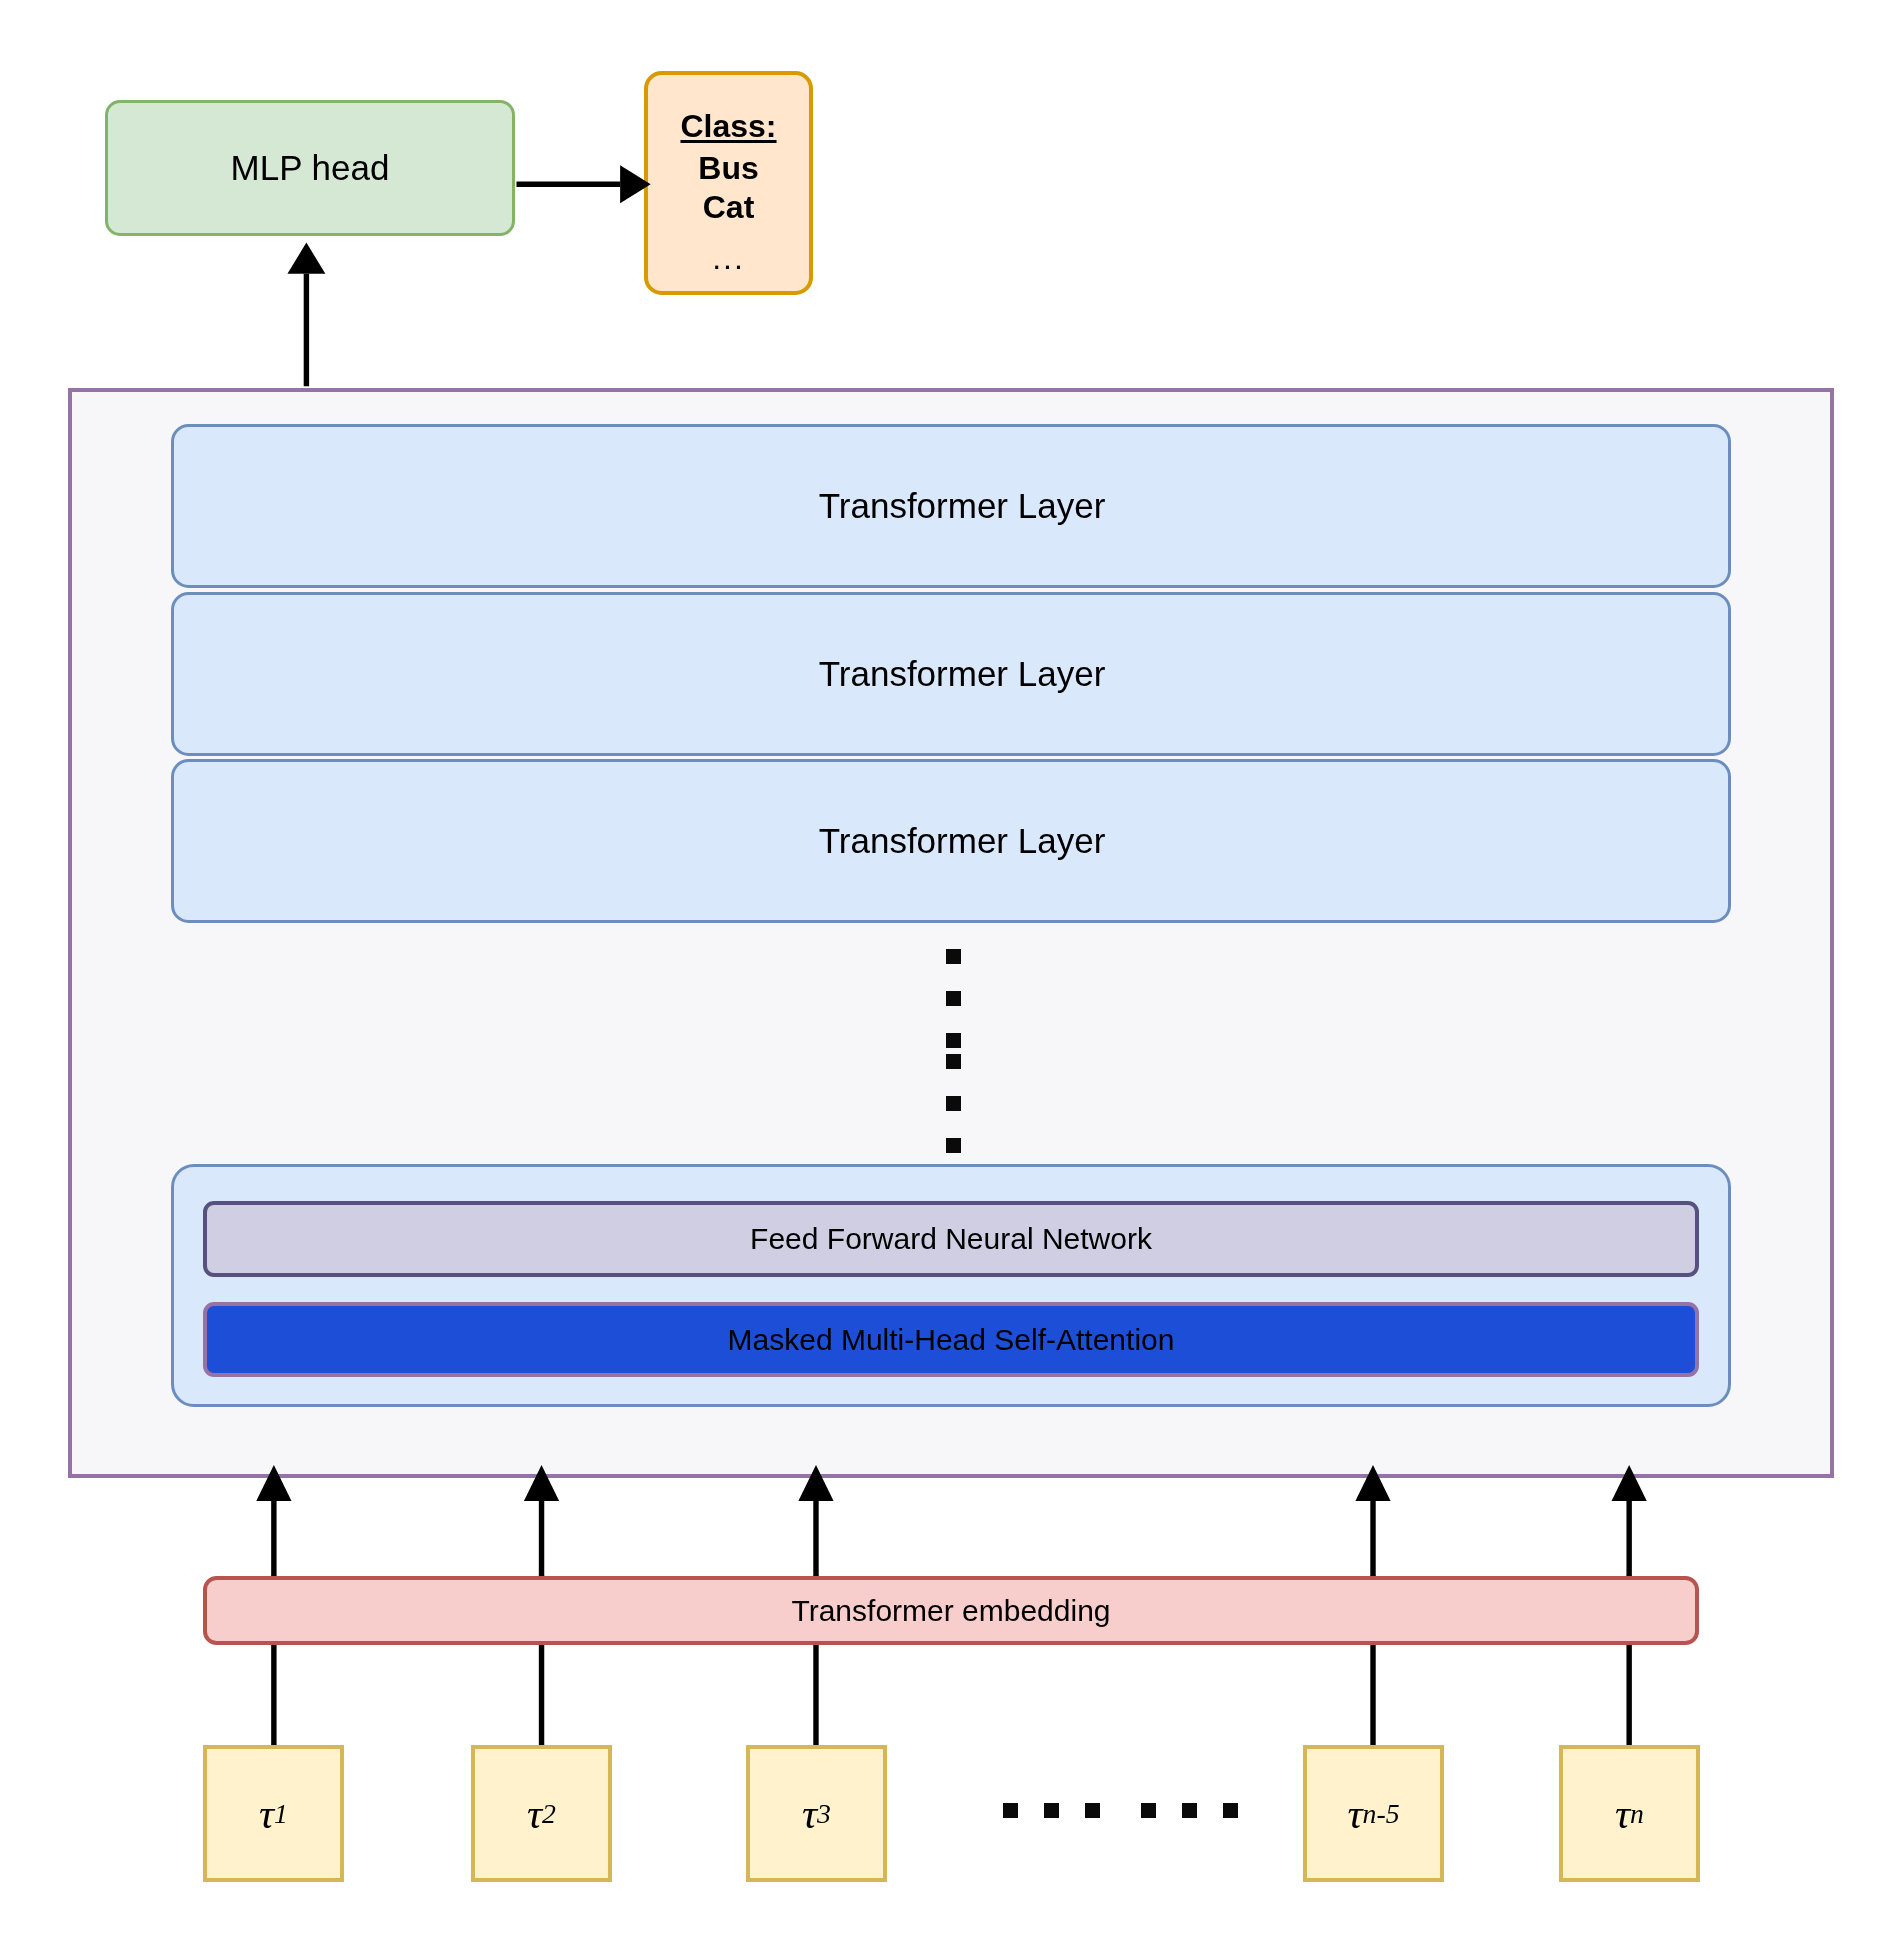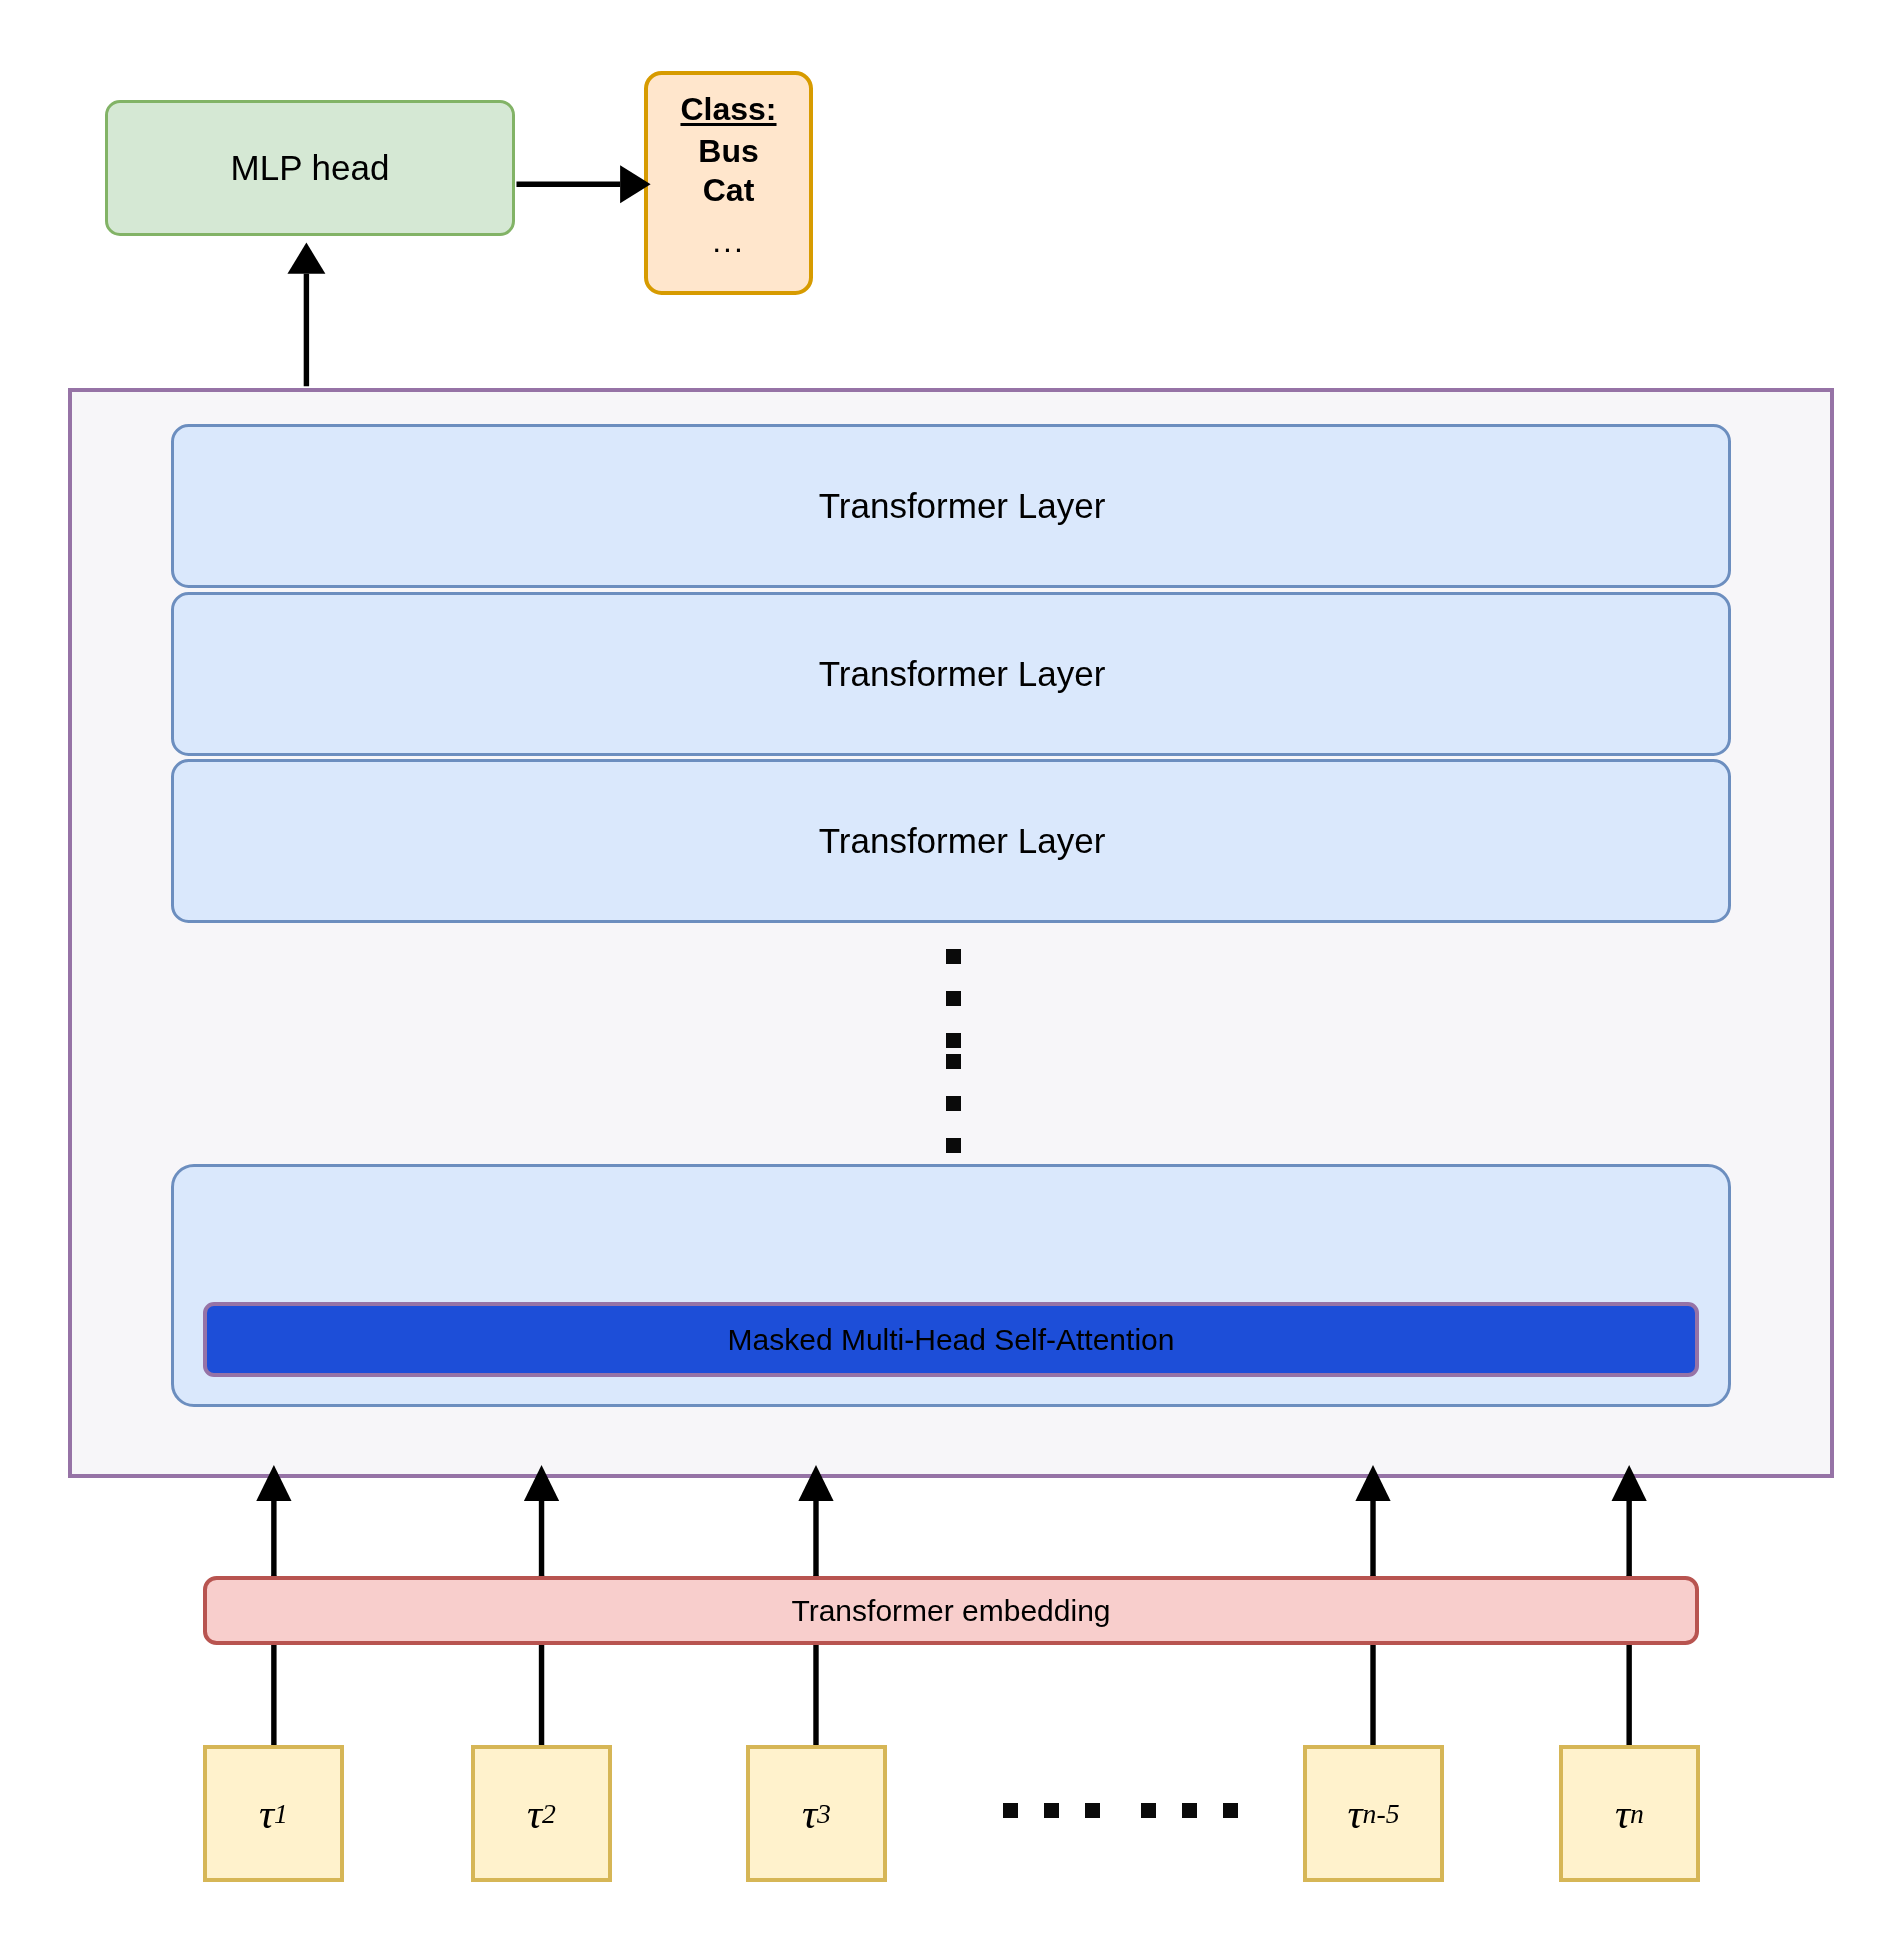--- a/index.html
+++ b/index.html
@@ -37,21 +37,21 @@
   }
 
   
   #class-box {
     left: 644px; top: 71px; width: 169px; height: 224px;
     background: #ffe6cc;
     border: 4.1px solid #d79b00;
     border-radius: 17.6px;
     flex-direction: column;
     justify-content: flex-start;
-    padding-top: 15px;
+    padding-top: 32px;
     font-size: 32px;
     line-height: 1.22;
     color: #000000;
   }
   #class-box .cls-title {
     font-weight: bold;
     text-decoration: underline;
     text-underline-offset: 3.4px;
     margin-bottom: 2.7px;
   }
@@ -248,20 +248,23 @@
     <span class="dot"></span>
   </div>
   <div class="v-ellipsis" id="v-ellipsis-b">
     <span class="dot"></span>
     <span class="dot"></span>
     <span class="dot"></span>
   </div>
 
   <div class="box" id="tlayer-detail"></div>
 
+  <div class="box" id="ffn-box">
+    <span>Feed Forward Neural Network</span>
+  </div>
 
   <div class="box" id="attention-box">
     <span>Masked Multi-Head Self-Attention</span>
   </div>
 
   <div class="box" id="pos-embed">
     <span>Transformer embedding</span>
   </div>
 
   <div class="box token" id="token-1">

